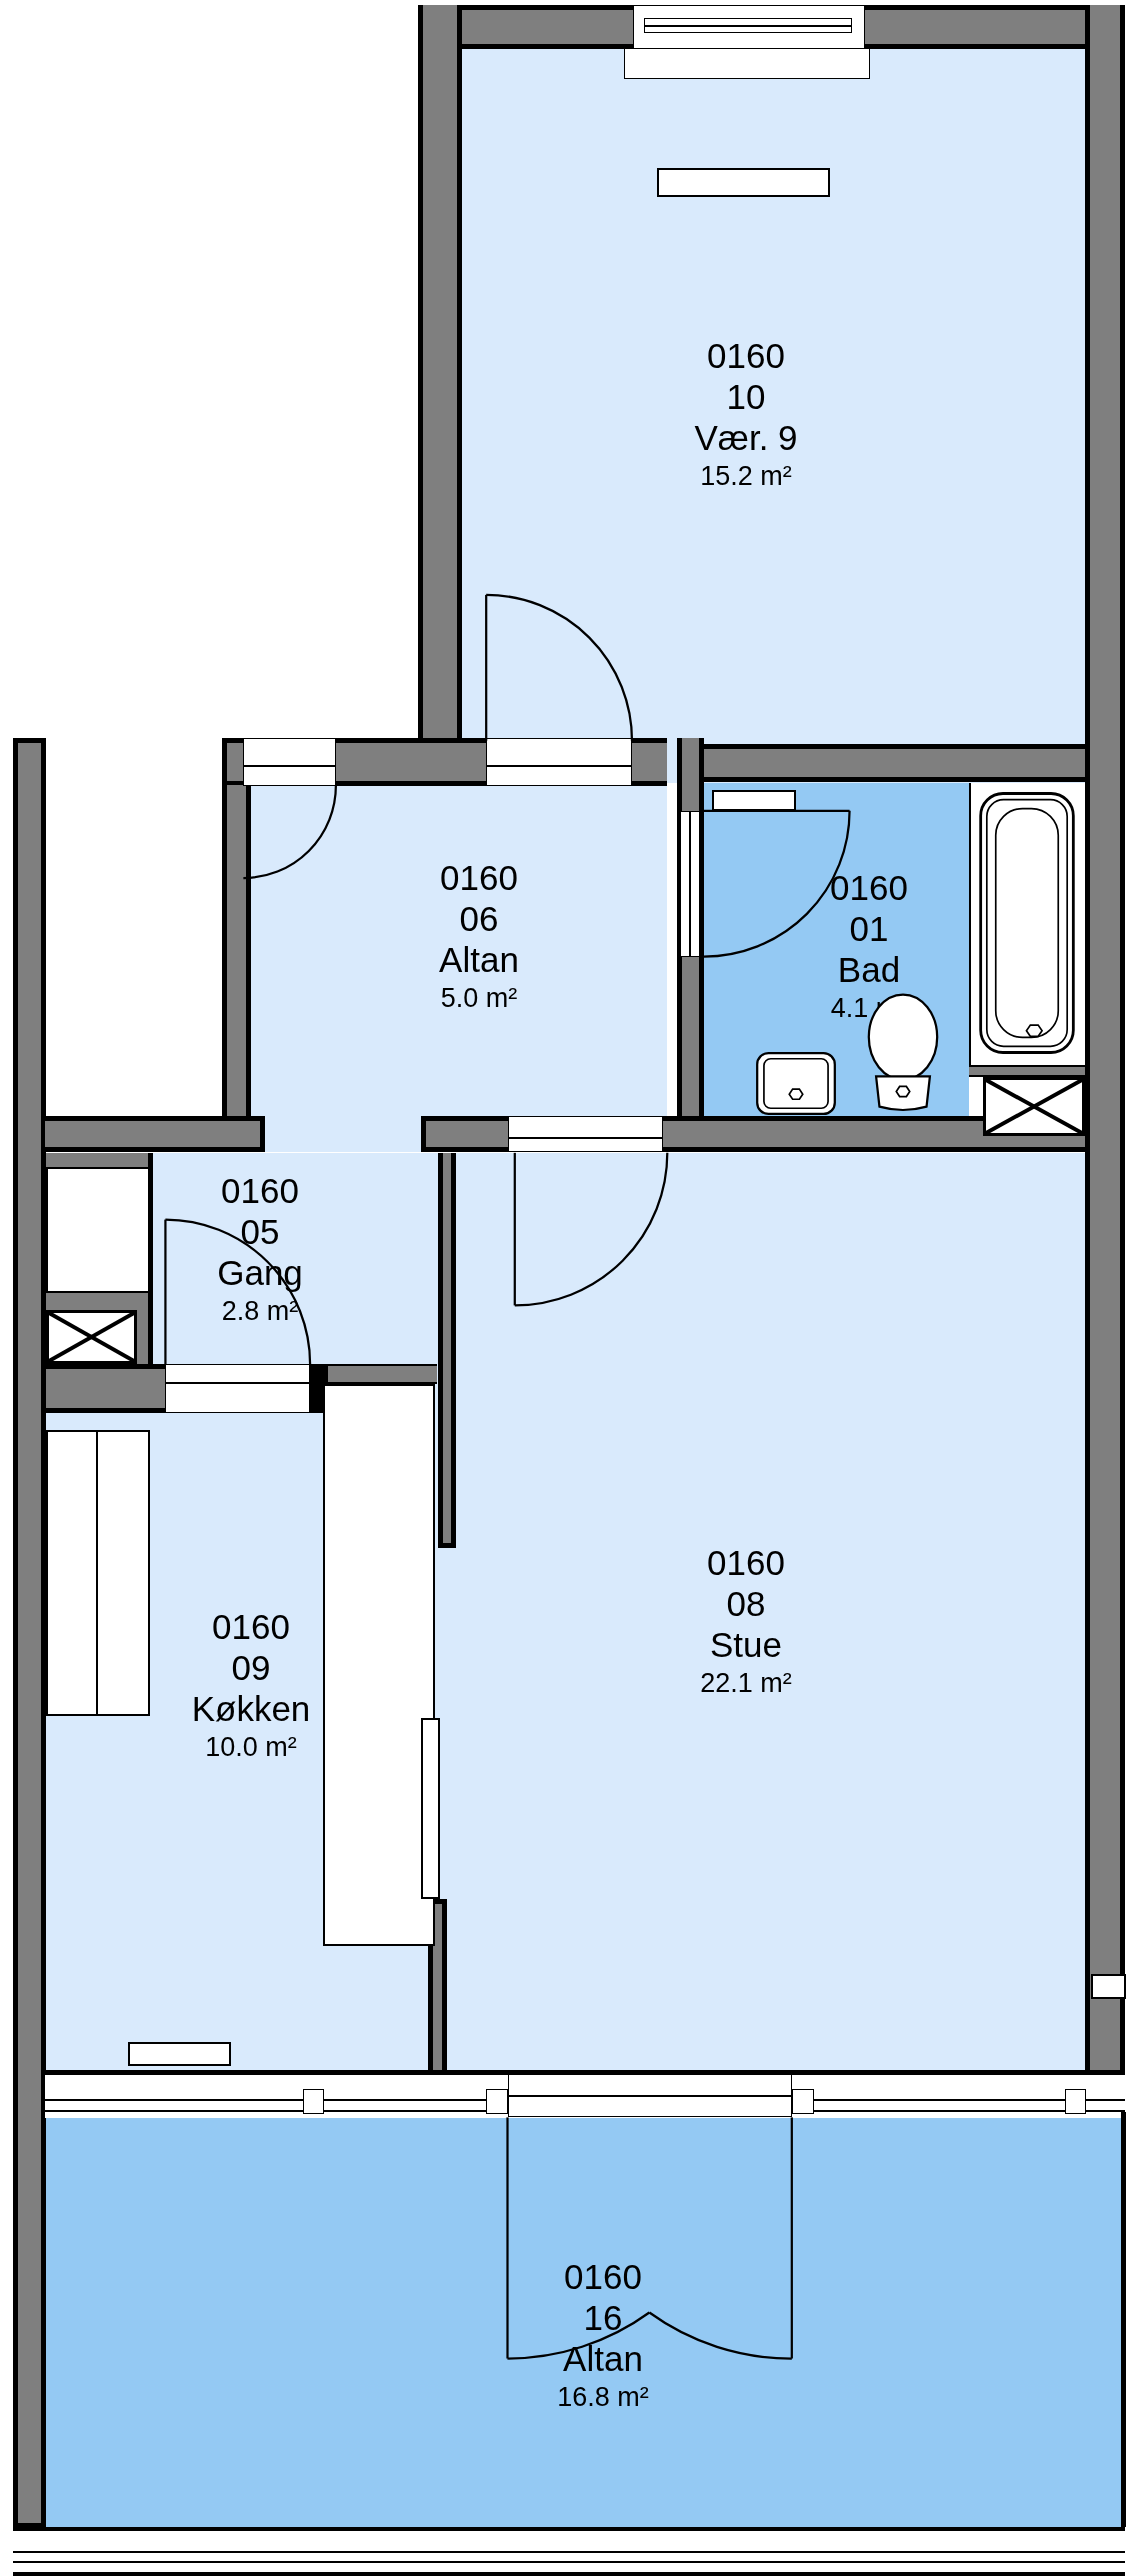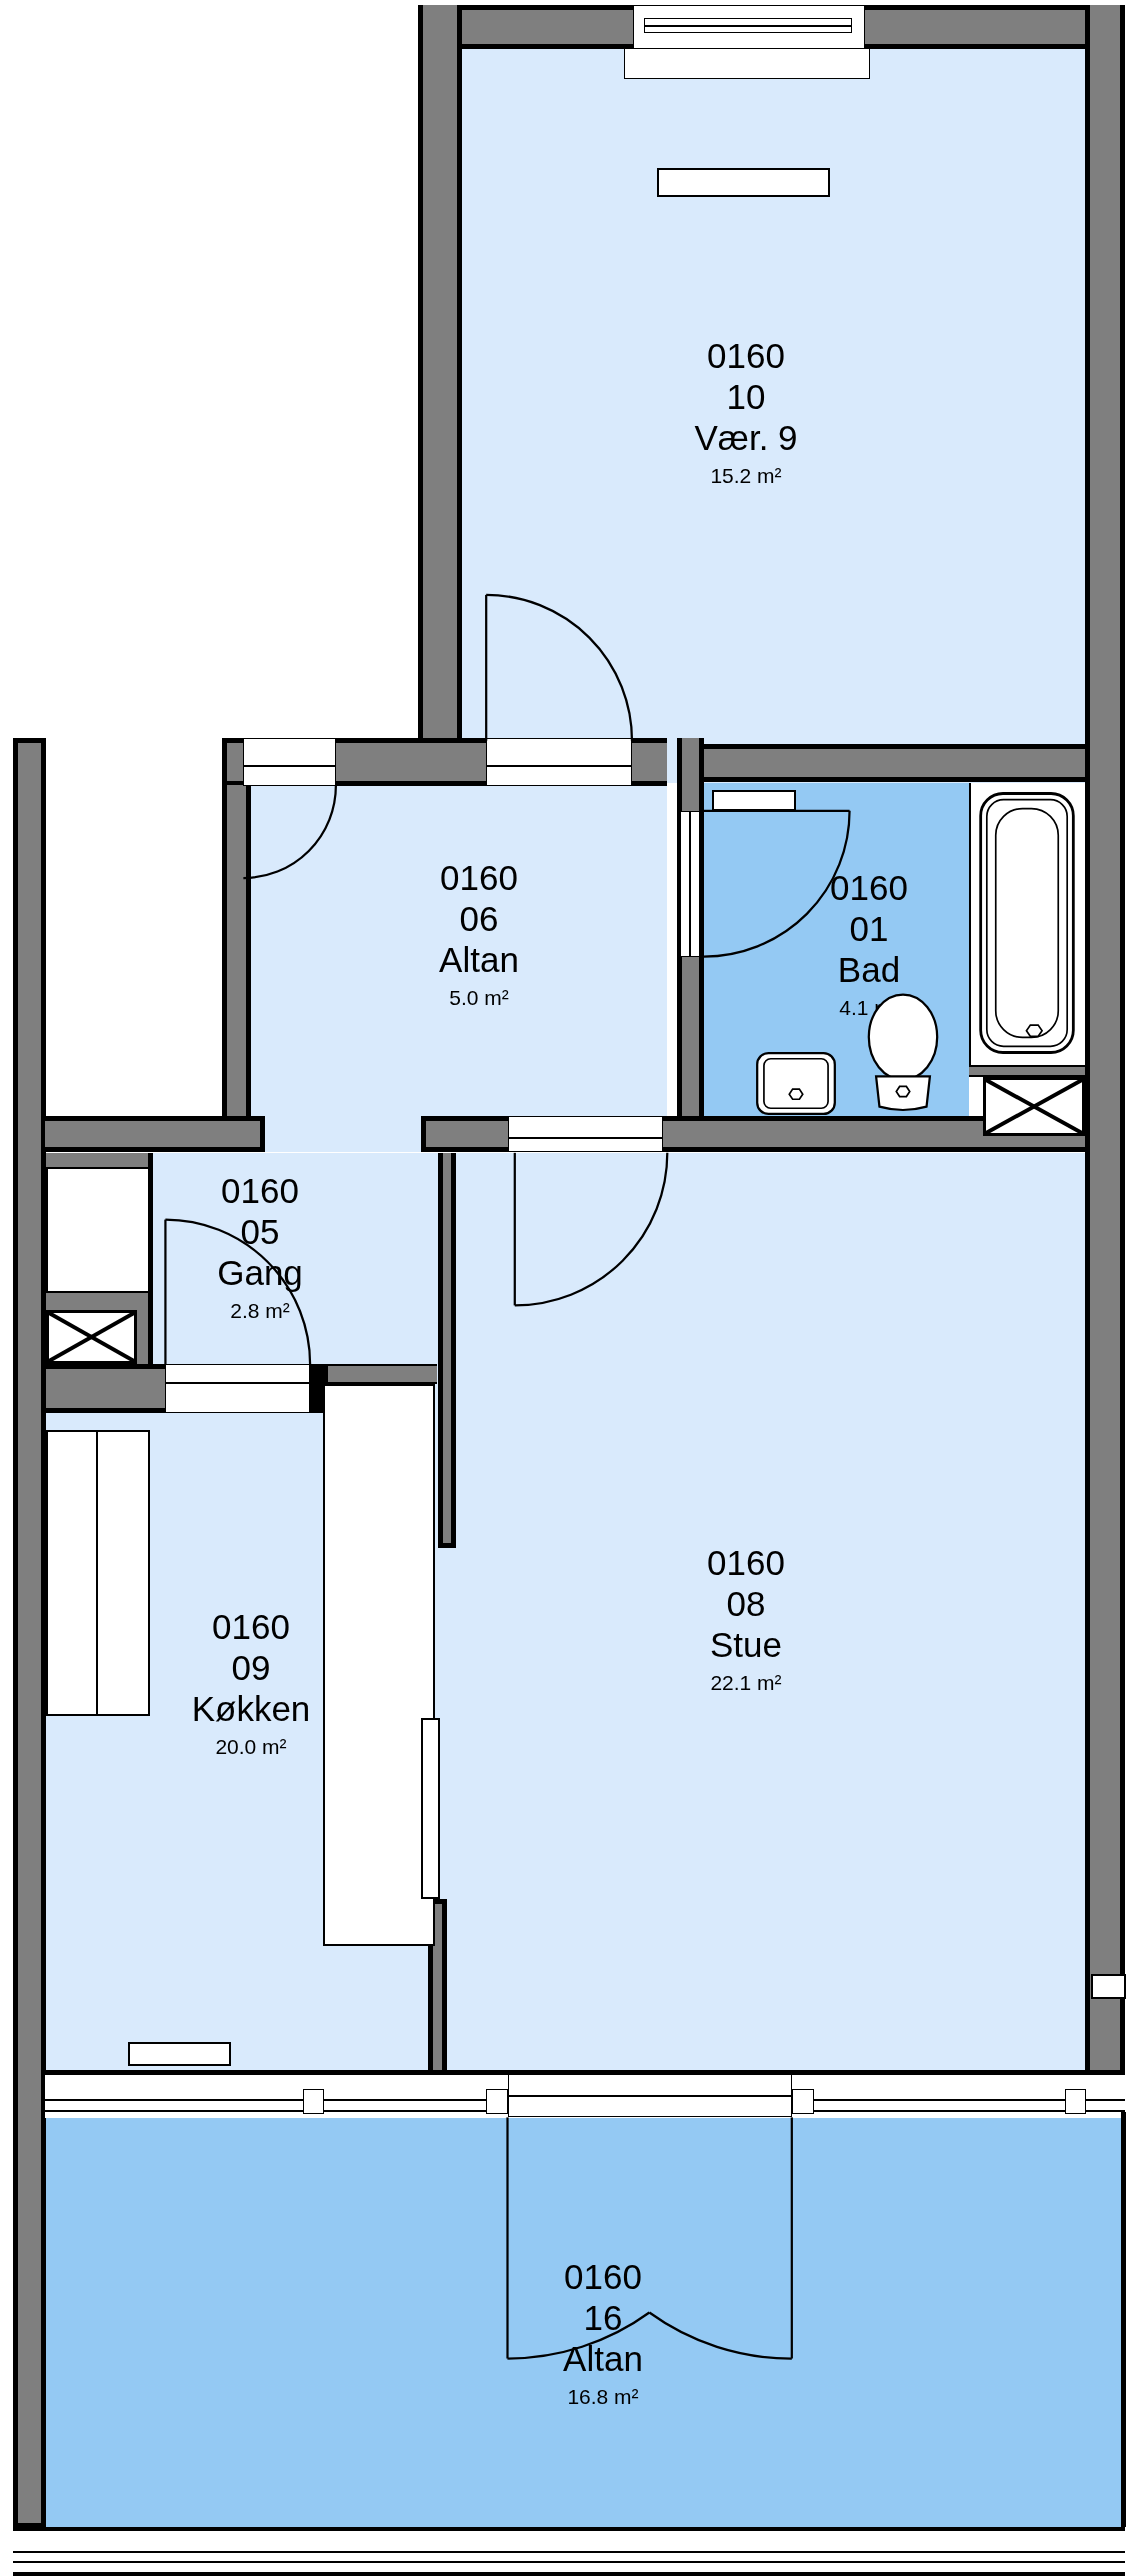--- a/index.html
+++ b/index.html
@@ -17,21 +17,21 @@
   .cb{border-bottom:5px solid var(--line);}
   .white{background:#ffffff;}
   .b3{border:1.7px solid var(--line);}
   .b4{border:2.2px solid var(--line);}
   .b6{border:3.4px solid var(--line);}
   .hline{position:absolute;left:0;right:0;height:2.2px;background:var(--line);}
   .vline{position:absolute;top:0;bottom:0;width:2.2px;background:var(--line);}
   .label{position:absolute;display:flex;flex-direction:column;align-items:center;
          text-align:center;color:#000;z-index:30;}
   .label .l{font-size:35px;line-height:41px;white-space:nowrap;}
-  .label .a{font-size:21px;line-height:36px;white-space:nowrap;}
+  .label .a{font-size:27px;line-height:36px;white-space:nowrap;}
   .fix{position:absolute;z-index:40;}
   #arcs{position:absolute;left:0;top:0;z-index:50;pointer-events:none;}
   .z20{z-index:20;} .z25{z-index:25;}
 </style>
 </head>
 <body>
 
 <div id="plan">
 
   <div class="abs floor" style="left:462px;top:45px;width:623px;height:738px;"></div>
@@ -150,21 +150,21 @@
   <div class="label" style="left:148px;top:1170px;width:224px;">
     <span class="l">0160</span>
     <span class="l">05</span>
     <span class="l">Gang</span>
     <span class="a">2.8 m²</span>
   </div>
   <div class="label" style="left:139px;top:1606px;width:224px;">
     <span class="l">0160</span>
     <span class="l">09</span>
     <span class="l">Køkken</span>
-    <span class="a">20.0 m²</span>
+    <span class="a">10.0 m²</span>
   </div>
   <div class="label" style="left:634px;top:1542px;width:224px;">
     <span class="l">0160</span>
     <span class="l">08</span>
     <span class="l">Stue</span>
     <span class="a">22.1 m²</span>
   </div>
   <div class="label" style="left:491px;top:2256px;width:224px;">
     <span class="l">0160</span>
     <span class="l">16</span>

